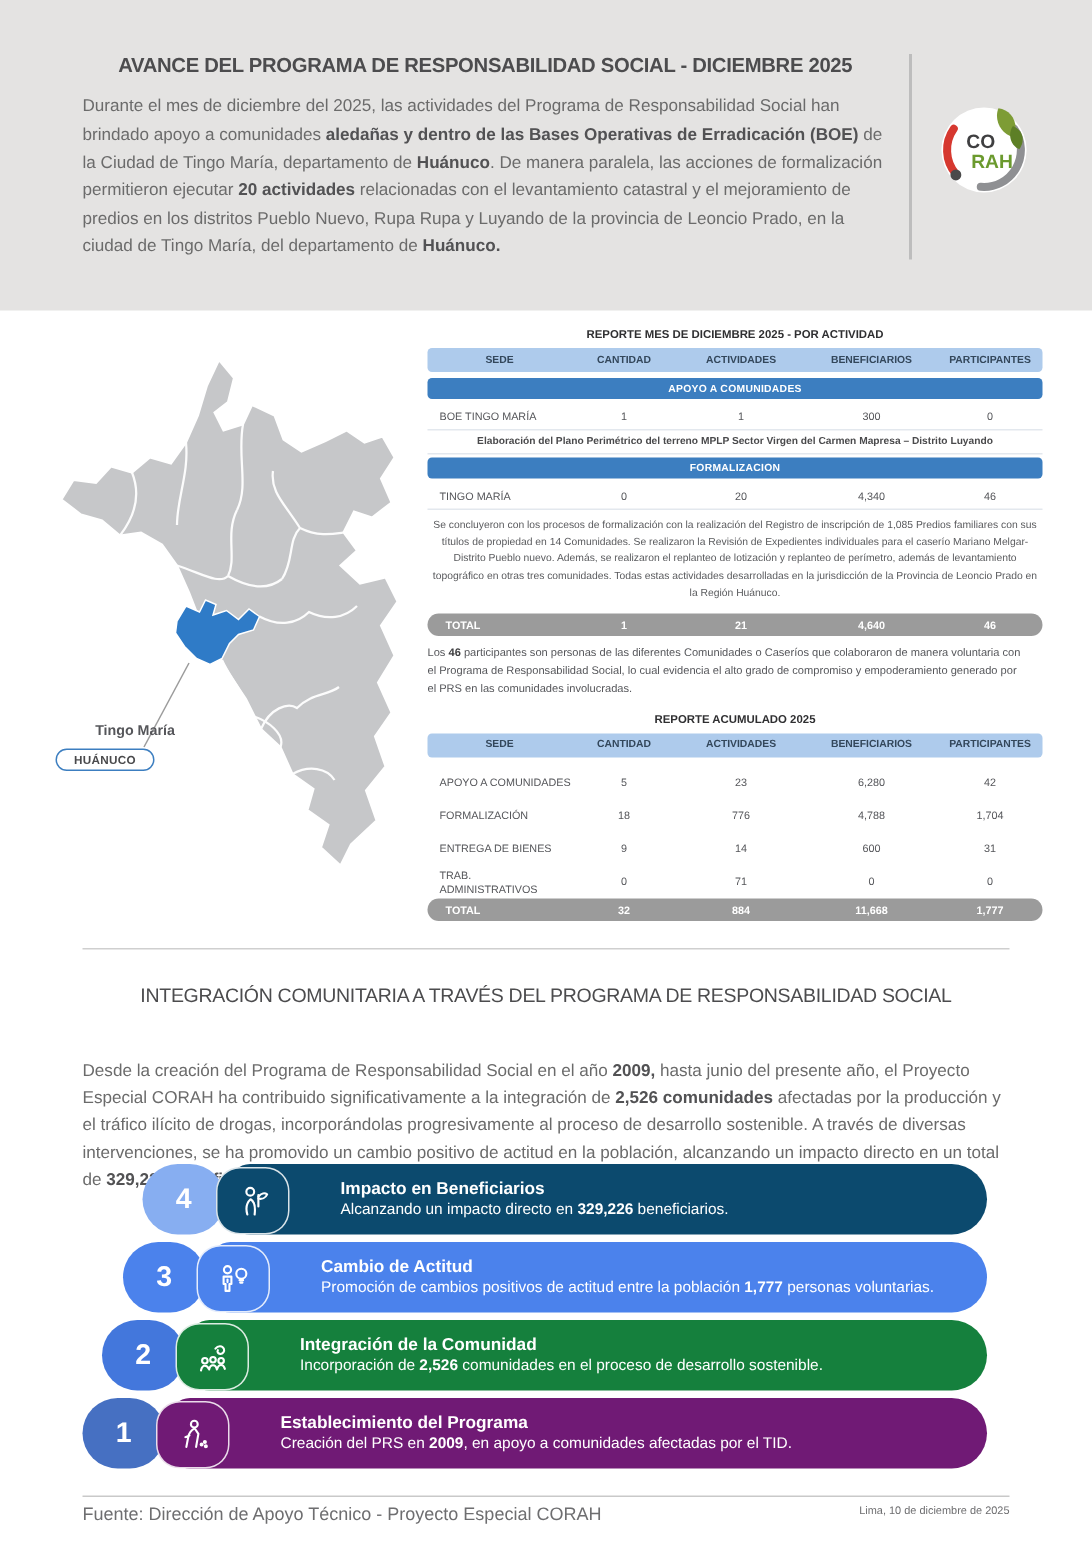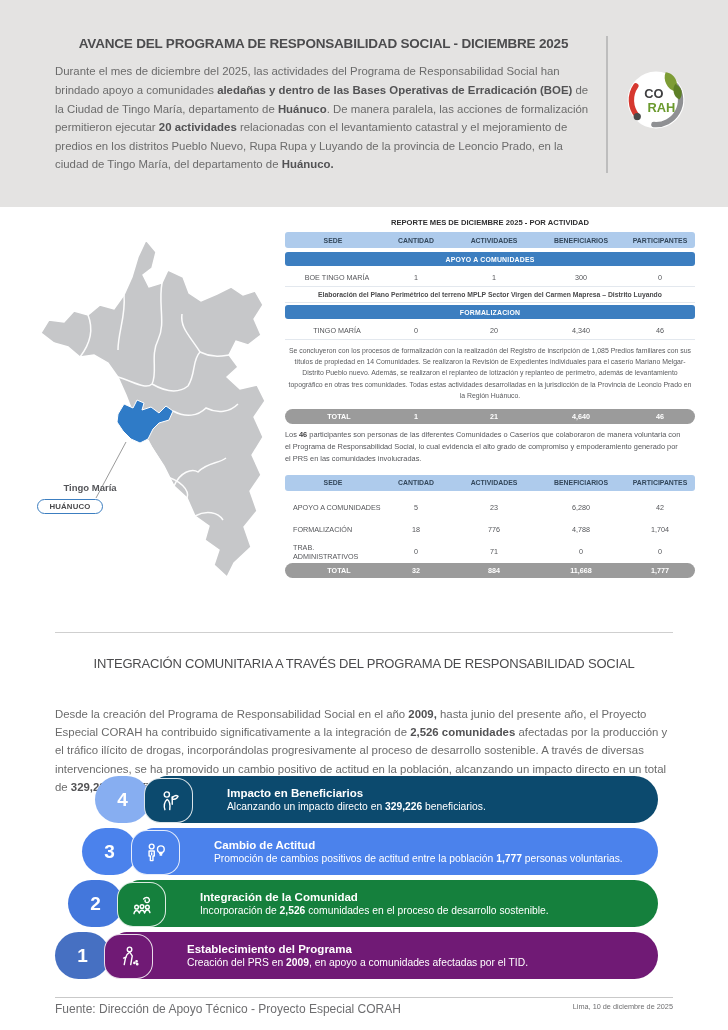--- a/index.html
+++ b/index.html
@@ -31,21 +31,21 @@
     justify-content:center;font-size:7.8px;font-weight:bold;color:#4A4A4C;letter-spacing:.2px;}
   
   .reports{position:absolute;left:285px;top:218px;width:410px;}
   .tbl-title{text-align:center;font-size:7.6px;font-weight:bold;color:#2F2F31;margin:0 0 5px;}
   .grid{display:grid;grid-template-columns:96px 70px 86px 88px 70px;align-items:center;}
   .thead{height:16px;border-radius:3px;font-size:6.9px;font-weight:bold;color:#33475B;
     text-align:center;margin-bottom:4px;}
   .band{height:14px;border-radius:3px;color:#fff;font-size:6.9px;font-weight:bold;
     display:flex;align-items:center;justify-content:center;margin-bottom:2px;letter-spacing:.2px;}
   .drow{height:18px;font-size:7.2px;color:#55565A;border-bottom:1px solid #E3E8EE;margin-bottom:2px;}
-  .drow .c0,.trow .c0{text-align:center;padding-left:8px;}
+  .drow .c0,.trow .c0{text-align:left;padding-left:8px;}
   .cc{text-align:center;}
   .note-line{font-size:6.8px;font-weight:bold;color:#4A4A4C;text-align:center;
     padding:2px 0 4px;border-bottom:1px solid #E3E8EE;margin-bottom:2px;}
   .note-block{font-size:6.9px;color:#5A5B5E;text-align:center;line-height:1.62;
     padding:3px 2px 4px;margin-bottom:4px;}
   .trow{height:15px;border-radius:8px;color:#fff;font-size:7.2px;font-weight:bold;margin-bottom:5px;}
   .trow .c0{padding-left:12px;}
   .after-note{font-size:7.4px;line-height:1.62;color:#55565A;margin-bottom:10px;width:400px;}
   .after-note b{color:#3F3F41;}
   .drow2{height:22px;font-size:7.2px;color:#55565A;}
@@ -160,20 +160,21 @@
   <div class="note-block">Se concluyeron con los procesos de formalización con la realización del Registro de inscripción de 1,085 Predios familiares con sus títulos de propiedad en 14 Comunidades. Se realizaron la Revisión de Expedientes individuales para el caserío Mariano Melgar-Distrito Pueblo nuevo. Además, se realizaron el replanteo de lotización y replanteo de perímetro, además de levantamiento topográfico en otras tres comunidades. Todas estas actividades desarrolladas en la jurisdicción de la Provincia de Leoncio Prado en la Región Huánuco.</div>
   <div class="grid trow" style="background: rgb(155, 155, 155);">
     <div class="c0">TOTAL</div>
     <div class="cc">1</div>
     <div class="cc">21</div>
     <div class="cc">4,640</div>
     <div class="cc">46</div>
   </div>
   <div class="after-note"><span>Los </span><b>46</b><span> participantes son personas de las diferentes Comunidades o Caseríos que colaboraron de manera voluntaria con el Programa de Responsabilidad Social, lo cual evidencia el alto grado de compromiso y empoderamiento generado por el PRS en las comunidades involucradas.</span></div>
 
+  <div class="tbl-title">REPORTE ACUMULADO 2025</div>
   <div class="grid thead" style="background: rgb(174, 203, 236);">
     <div class="cc">SEDE</div>
     <div class="cc">CANTIDAD</div>
     <div class="cc">ACTIVIDADES</div>
     <div class="cc">BENEFICIARIOS</div>
     <div class="cc">PARTICIPANTES</div>
   </div>
   <div class="rows2-wrap">
     <div class="grid drow2">
       <div class="c0" style="text-align:left;padding-left:8px;">APOYO A COMUNIDADES</div>
@@ -183,20 +184,27 @@
       <div class="cc">42</div>
     </div>
     <div class="grid drow2">
       <div class="c0" style="text-align:left;padding-left:8px;">FORMALIZACIÓN</div>
       <div class="cc">18</div>
       <div class="cc">776</div>
       <div class="cc">4,788</div>
       <div class="cc">1,704</div>
     </div>
     <div class="grid drow2">
+      <div class="c0" style="text-align:left;padding-left:8px;">ENTREGA DE BIENES</div>
+      <div class="cc">9</div>
+      <div class="cc">14</div>
+      <div class="cc">600</div>
+      <div class="cc">31</div>
+    </div>
+    <div class="grid drow2">
       <div class="c0" style="text-align:left;padding-left:8px;">TRAB. ADMINISTRATIVOS</div>
       <div class="cc">0</div>
       <div class="cc">71</div>
       <div class="cc">0</div>
       <div class="cc">0</div>
     </div>
   </div>
   <div class="grid trow" style="background: rgb(155, 155, 155);">
     <div class="c0">TOTAL</div>
     <div class="cc">32</div>

